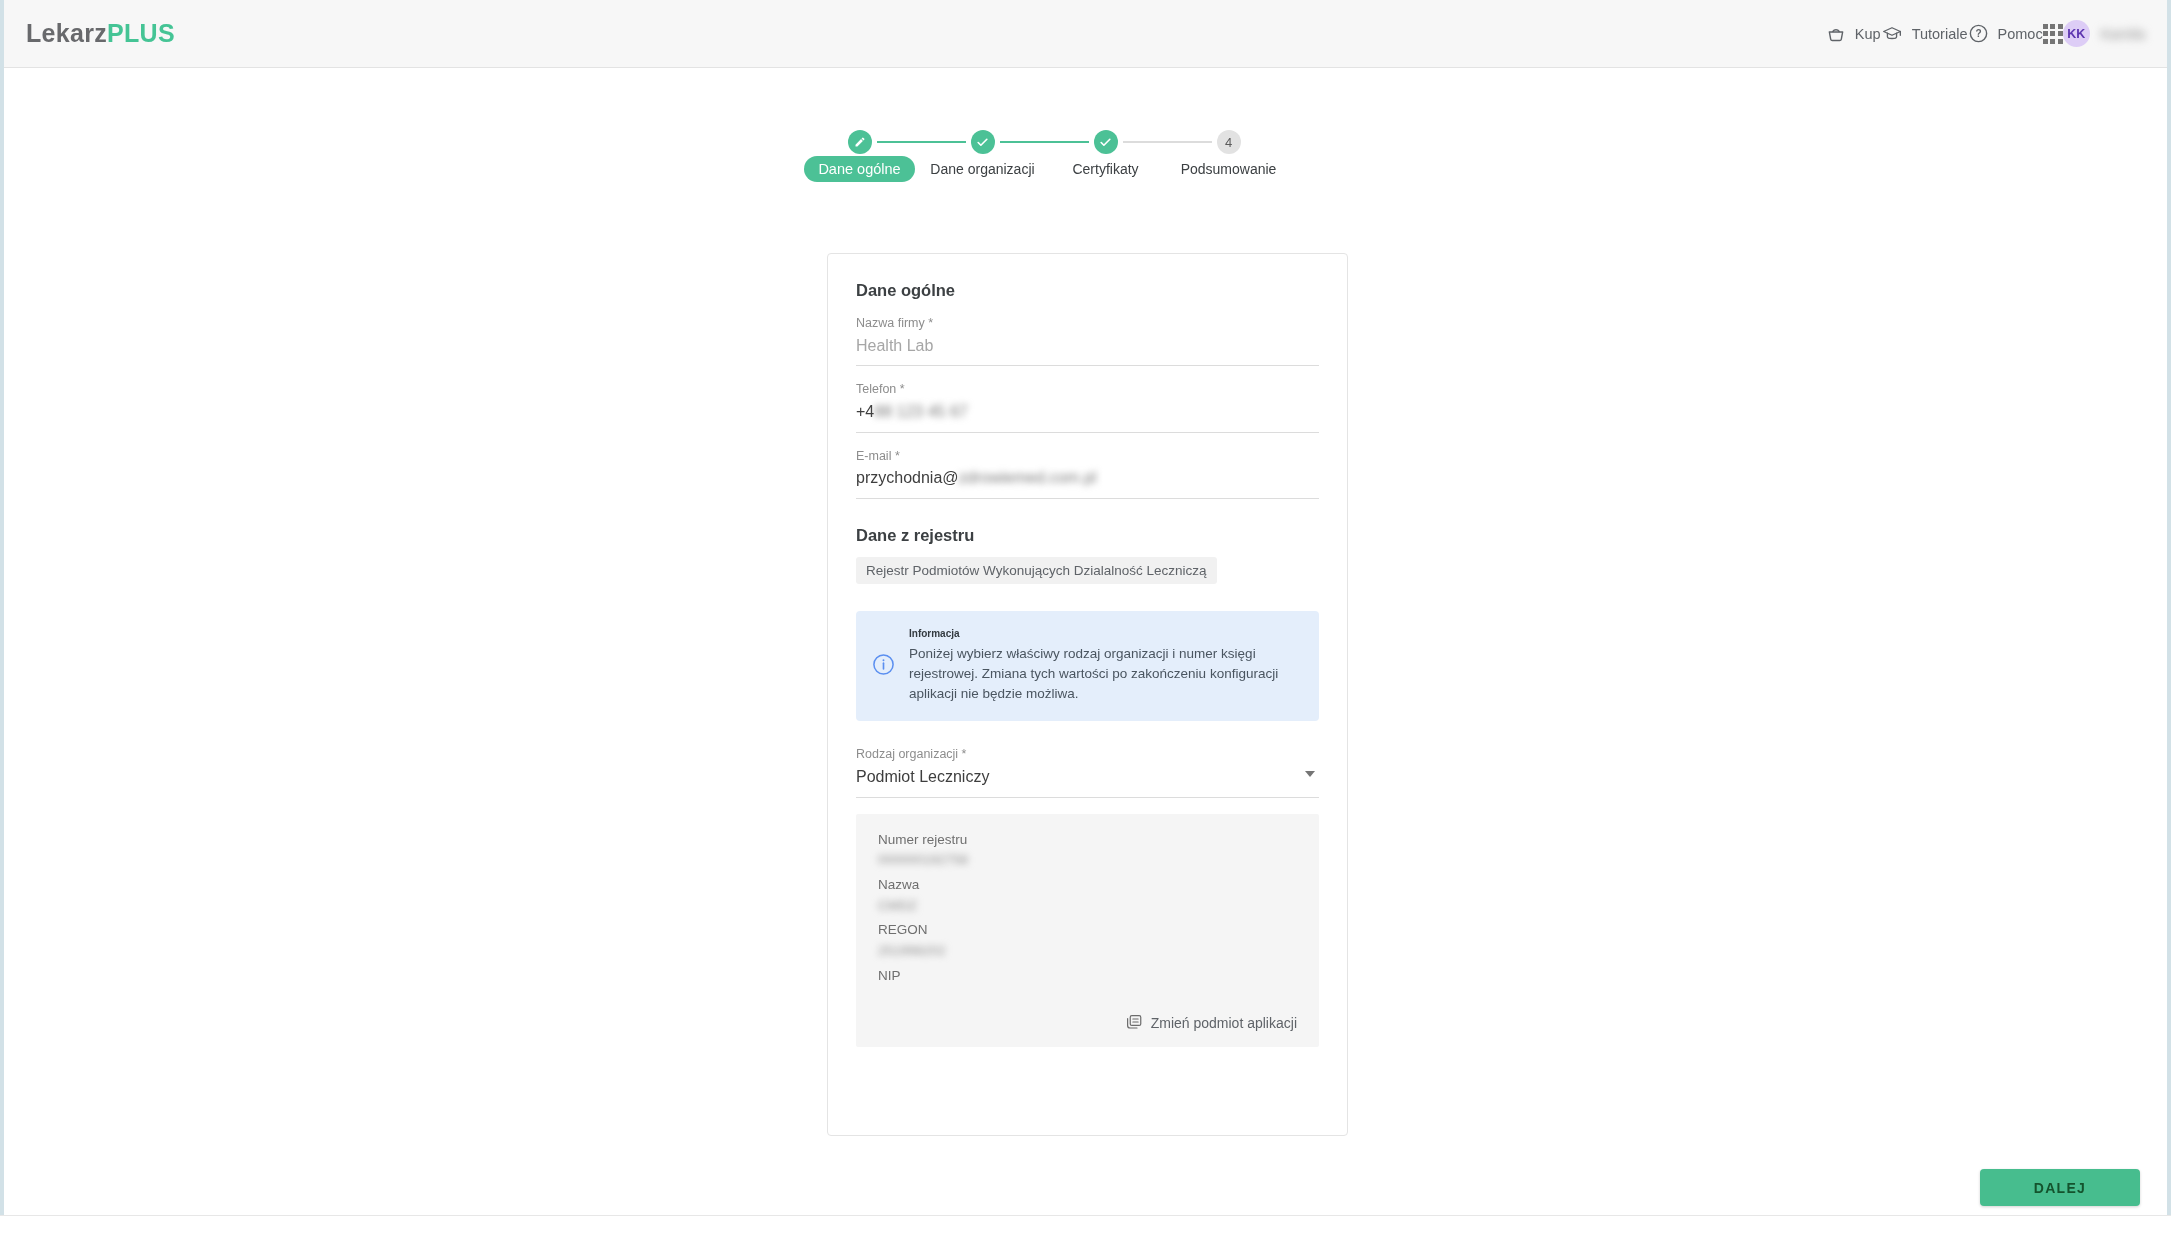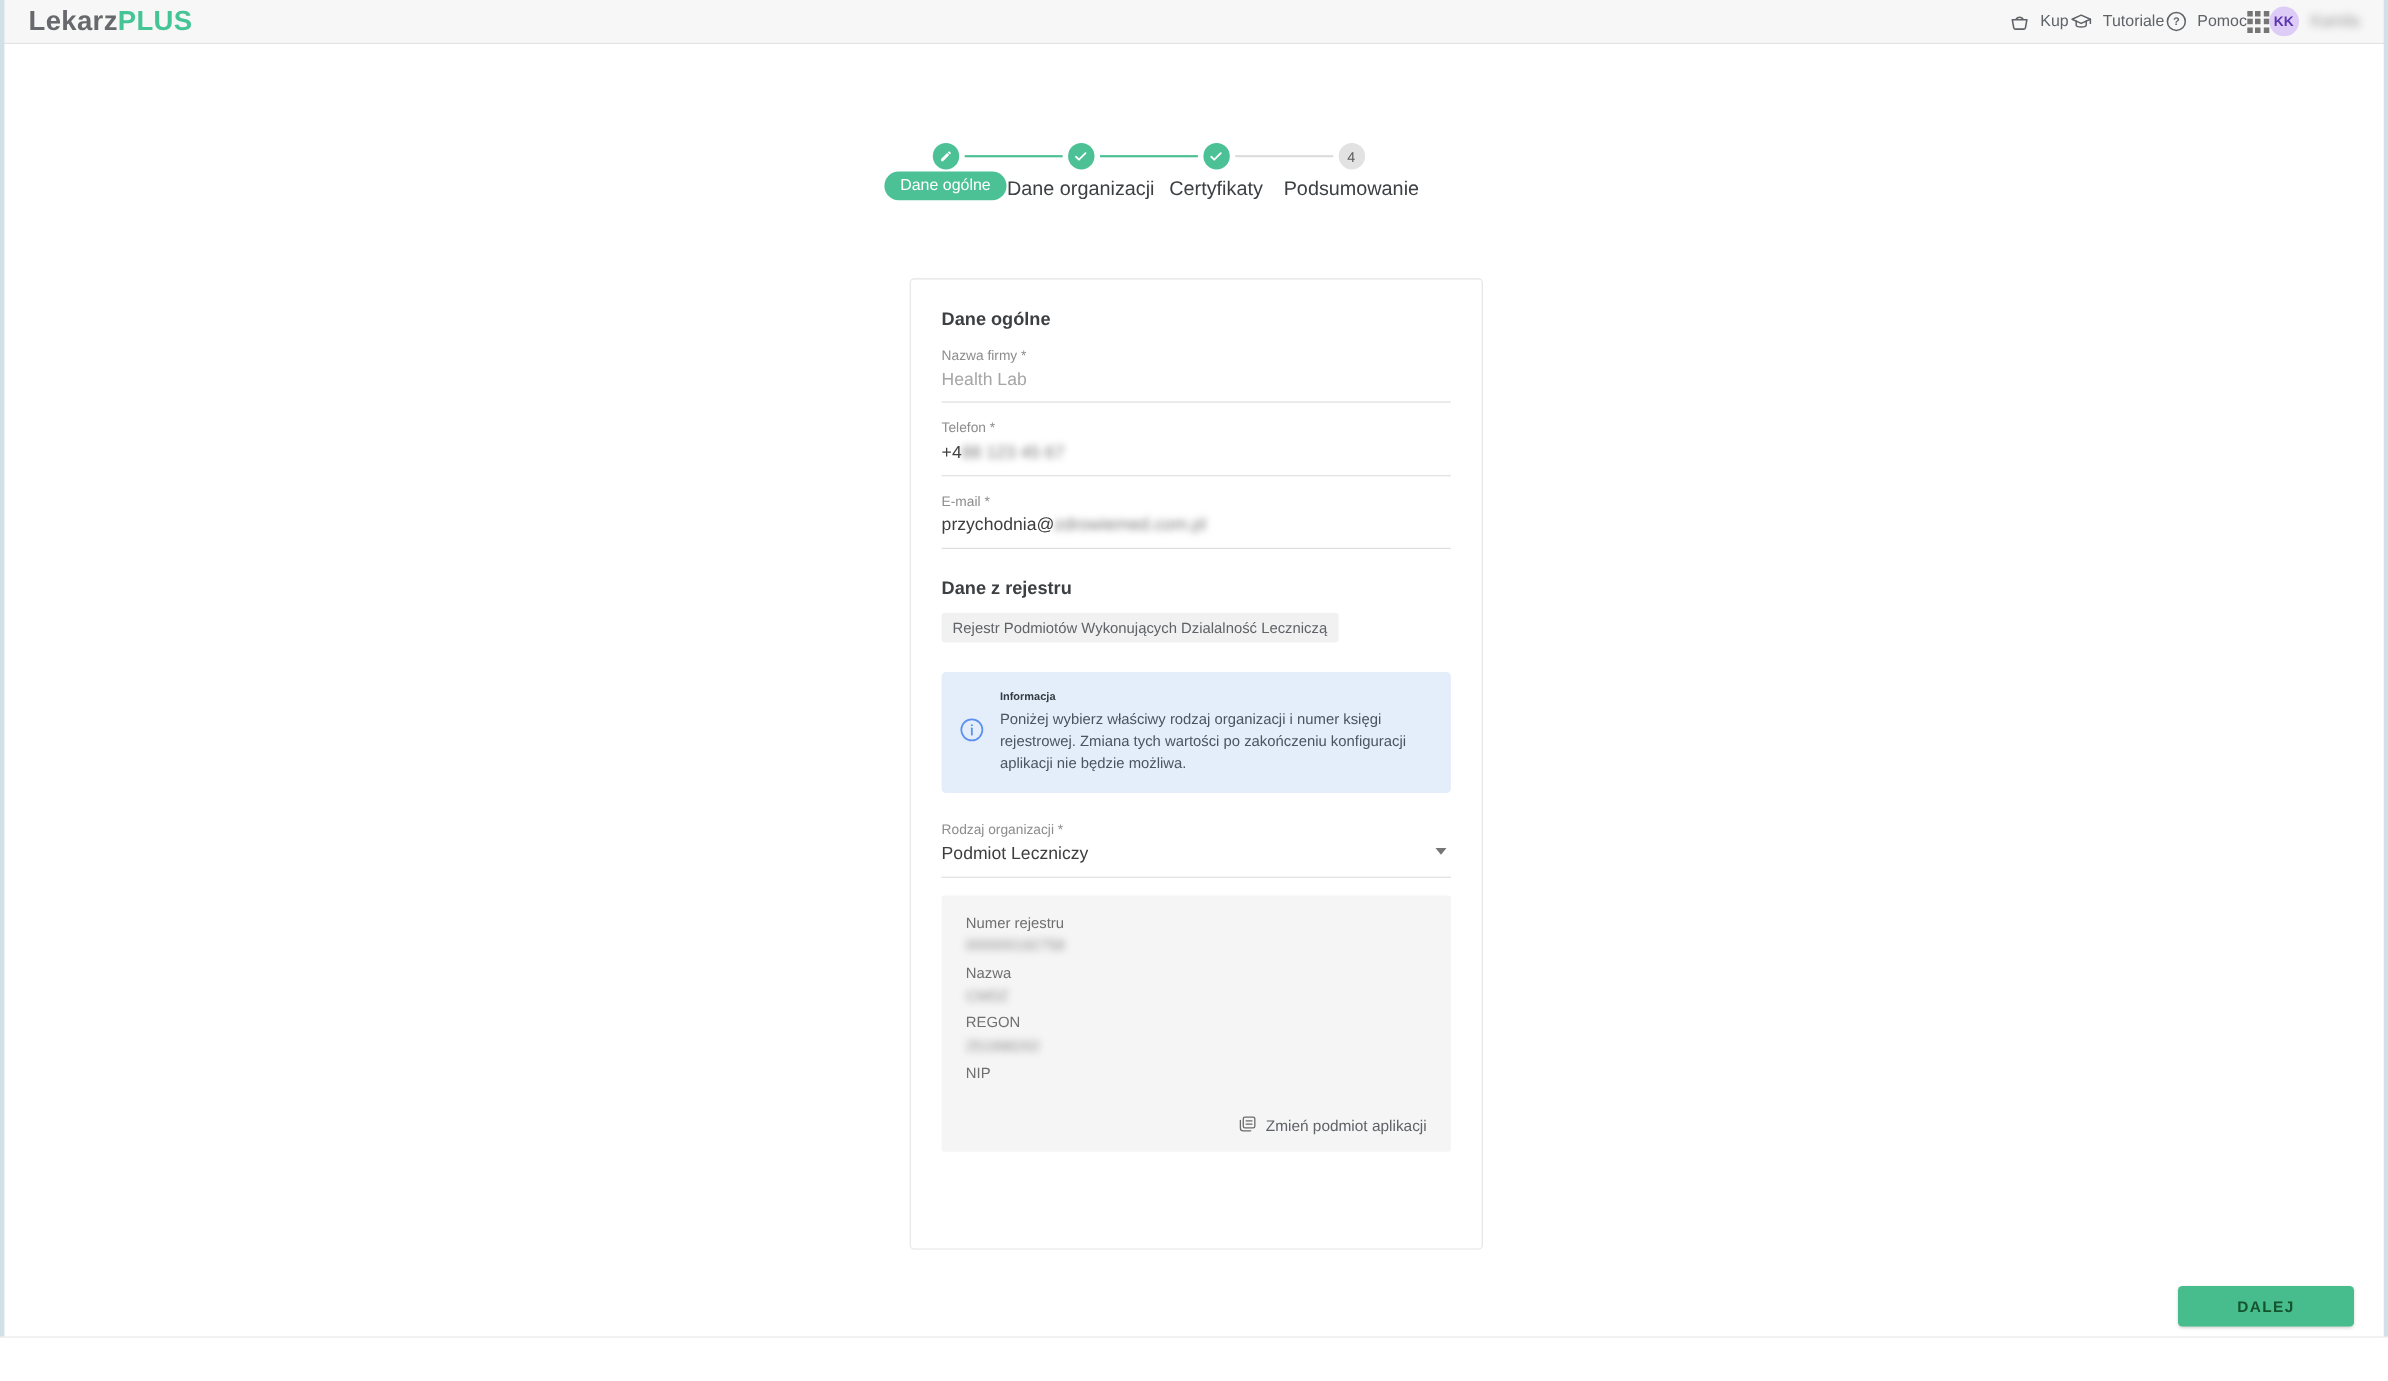--- a/index.html
+++ b/index.html
@@ -1,21 +1,21 @@
 <!DOCTYPE html>
 <html><head>
 <meta charset="utf-8">
 <style>
   * { margin:0; padding:0; box-sizing:border-box; }
   html,body { width:2171px; height:1255px; background:#ffffff; overflow:hidden;
               font-family:"Liberation Sans", sans-serif; }
   body { position:relative; }
 
   
-  .topbar { position:absolute; top:0; left:0; width:2171px; height:40px;
+  .topbar { position:absolute; top:0; left:0; width:2171px; height:68px;
             background:#f7f7f7; border-bottom:1px solid #e3e3e3;
             display:flex; align-items:center; padding:0 26px; z-index:5; }
   .logo { font-size:25px; font-weight:bold; letter-spacing:.3px; }
   .logo .lg1 { color:#68696c; }
   .logo .lg2 { color:#45c495; }
   .topnav { margin-left:auto; display:flex; align-items:center; 
             color:#5f6368; font-size:14.5px; }
   .navitem { display:flex; align-items:center; gap:9px; cursor:pointer; }
   .navitem svg { display:block; }
   .gridicon { display:grid; grid-template-columns:repeat(3,5px); grid-gap:2.5px; cursor:pointer; }
@@ -36,21 +36,21 @@
   .stepper { position:absolute; top:130px; left:798px; width:492px; height:80px; }
   .connector { position:absolute; top:11px; height:2px; }
   .connector.green { background:#4cc196; }
   .connector.gray { background:#dcdcdc; }
   .steps { position:relative; display:flex; }
   .step { width:123px; display:flex; flex-direction:column; align-items:center; cursor:pointer; }
   .dot { width:24px; height:24px; border-radius:50%; display:flex; align-items:center;
          justify-content:center; z-index:2; }
   .dot.done, .dot.active { background:#4cc196; }
   .dot.future { background:#e2e2e2; color:#5b5b5b; font-size:13px; }
-  .steplabel { margin-top:7px; font-size:18px; color:#3c4043; white-space:nowrap; }
+  .steplabel { margin-top:7px; font-size:14px; color:#3c4043; white-space:nowrap; }
   .steplabel.pill { margin-top:2px; background:#4cc196; color:#ffffff; padding:5px 14px;
                     border-radius:15px; font-size:14.5px; }
 
   
   .card { position:absolute; left:827px; top:253px; width:521px; height:883px;
           background:#ffffff; border:1px solid #e4e4e4; border-radius:4px;
           padding:0 28px; }
   .card h1 { margin-top:33px; font-size:24px; color:#393c40; font-weight:bold; }
   .sectionhead { margin-top:27px; font-size:16.5px; font-weight:bold; color:#3c4043; }
   .field { margin-top:16px; padding-bottom:9px; border-bottom:1px solid #dcdcdc; position:relative; }

